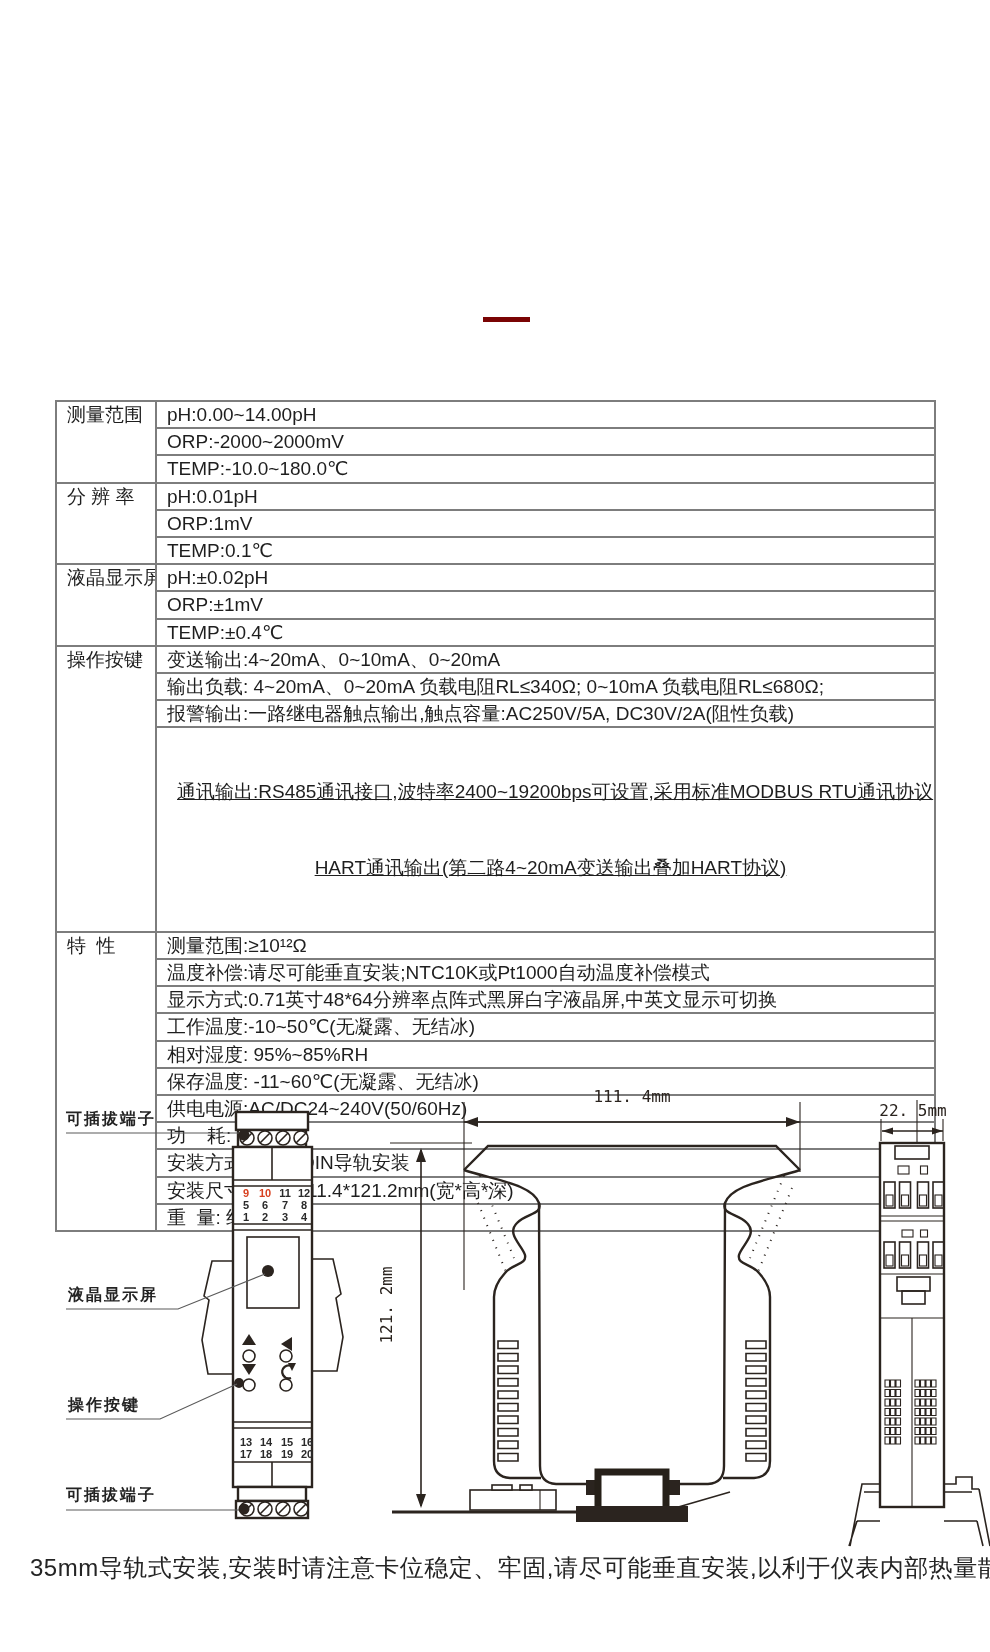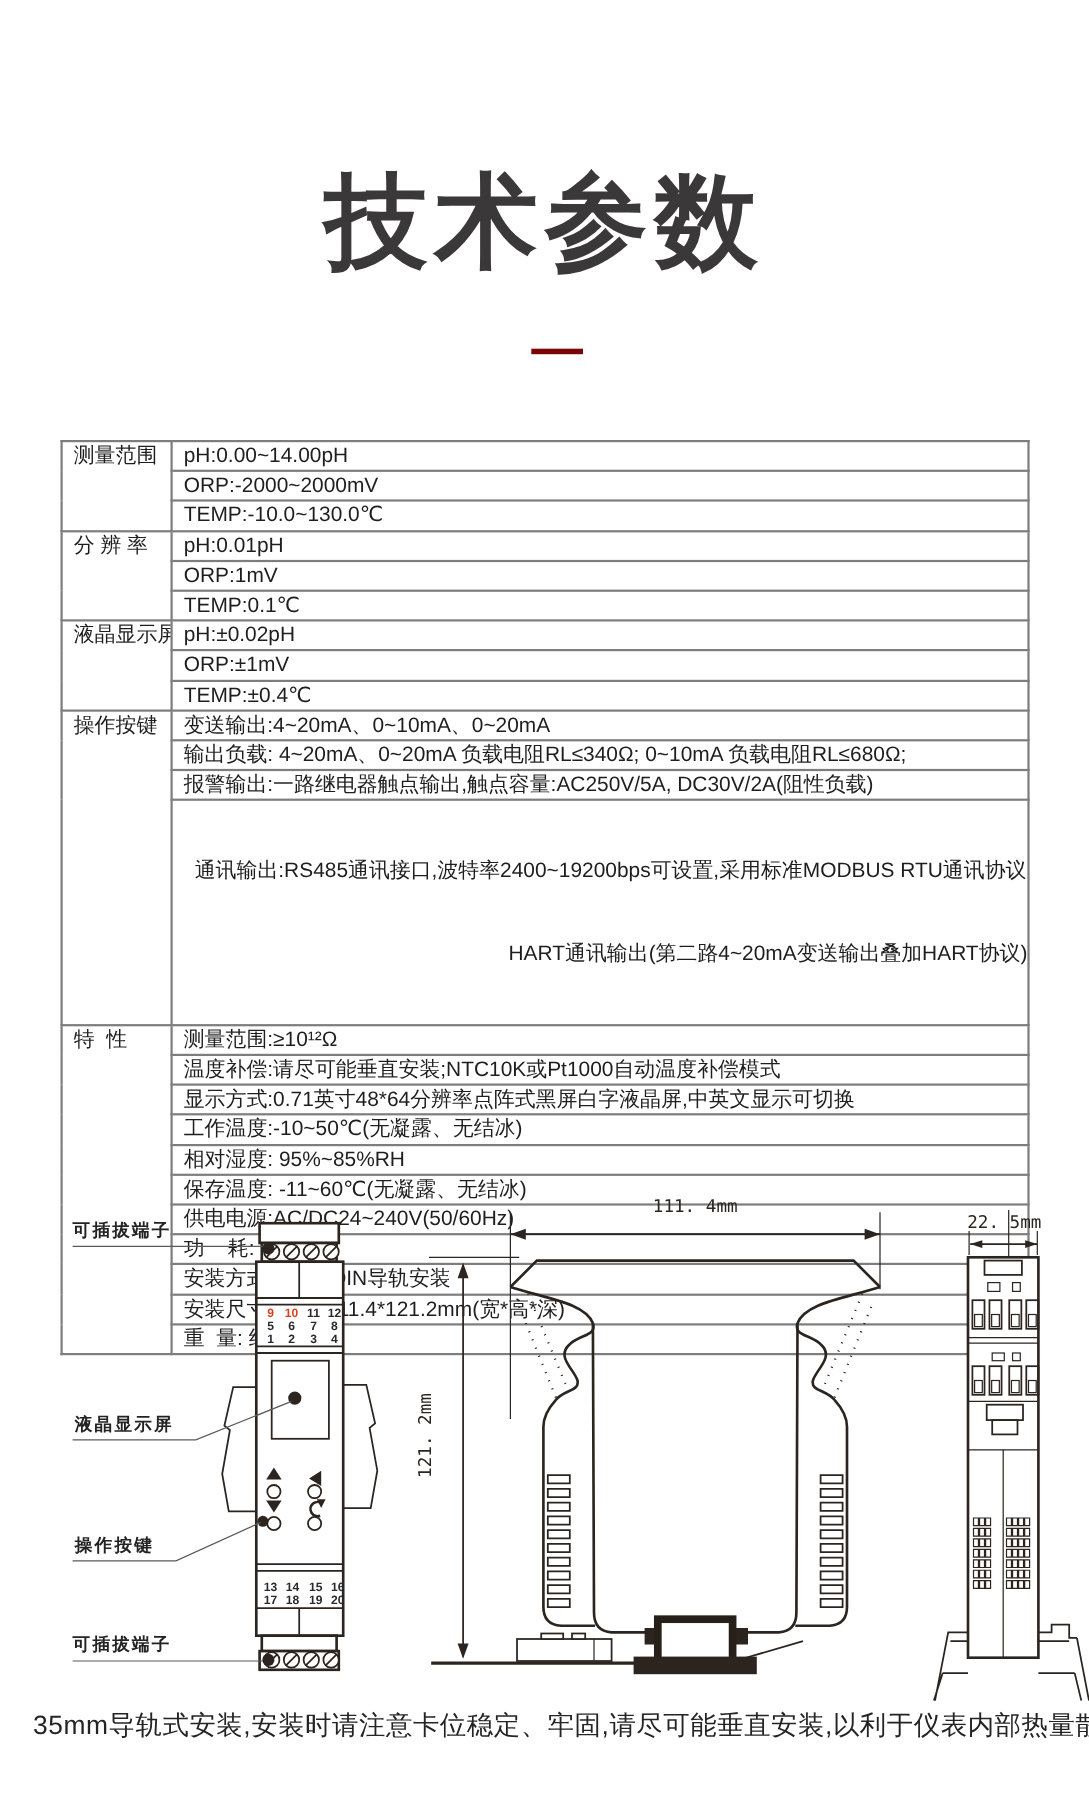--- a/index.html
+++ b/index.html
@@ -12,22 +12,22 @@
 
   .spec-wrap{position:absolute;left:55px;top:400px;width:881px;}
   table.spec{border-collapse:collapse;width:881px;table-layout:fixed;
              font-size:19px;color:#1e1e1e;border:2px solid #6e6e6e;}
   table.spec td{border:2px solid #7d7d7d;padding:0 0 0 10px;white-space:pre;overflow:hidden;}
   table.spec tr{height:25.6px;}
   table.spec tr.h2{height:51.2px;}
   td.lbl{vertical-align:top;line-height:25.2px;}
   td.val{line-height:25.2px;}
   td.dbl{padding:0;}
-  td.dbl div{height:25.6px;line-height:25.2px;padding-left:10px;}
-  td.dbl div.ctr{text-align:right;padding-left:0;}
+  td.dbl div{height:25.6px;line-height:25.2px;padding-left:10px;text-decoration:underline;}
+  td.dbl div.ctr{text-align:center;padding-left:0;}
   col.c1{width:100px;}
 
   .note{position:absolute;left:30px;top:1552px;width:945px;font-size:24px;
         color:#242424;letter-spacing:0.5px;white-space:pre;}
 
   svg.dw{position:absolute;left:0;top:1045px;}
   .ln{fill:none;stroke:#2b241f;}
   .w24{stroke-width:2.4;}
   .w16{stroke-width:1.6;}
   .w11{stroke-width:1.1;}
@@ -38,39 +38,38 @@
   .dim{font-family:"DejaVu Sans Mono",monospace;font-size:16px;fill:#2b241f;}
   .tnum{font-size:11px;font-weight:bold;fill:#2a2a2a;text-anchor:middle;}
   .tred{fill:#d8401f;}
   .dots{fill:none;stroke:#2b241f;stroke-width:2;stroke-dasharray:1 7;}
 </style>
 </head>
 <body>
 
 <div class="page">
 
-  <div class="title">技术参数</div>
   <div class="accent-dash"></div>
 
   <div class="spec-wrap">
     <table class="spec">
       <colgroup>
           <col class="c1">
           <col>
         </colgroup>
       <tbody>
         <tr>
           <td class="lbl" rowspan="3">测量范围</td>
           <td class="val">pH:0.00~14.00pH</td>
         </tr>
         <tr>
             <td class="val">ORP:-2000~2000mV</td>
           </tr>
         <tr>
-            <td class="val">TEMP:-10.0~130.0℃</td>
+            <td class="val">TEMP:-10.0~180.0℃</td>
           </tr>
 
         <tr>
           <td class="lbl" rowspan="3">分 辨 率</td>
           <td class="val">pH:0.01pH</td>
         </tr>
         <tr>
             <td class="val">ORP:1mV</td>
           </tr>
         <tr>

